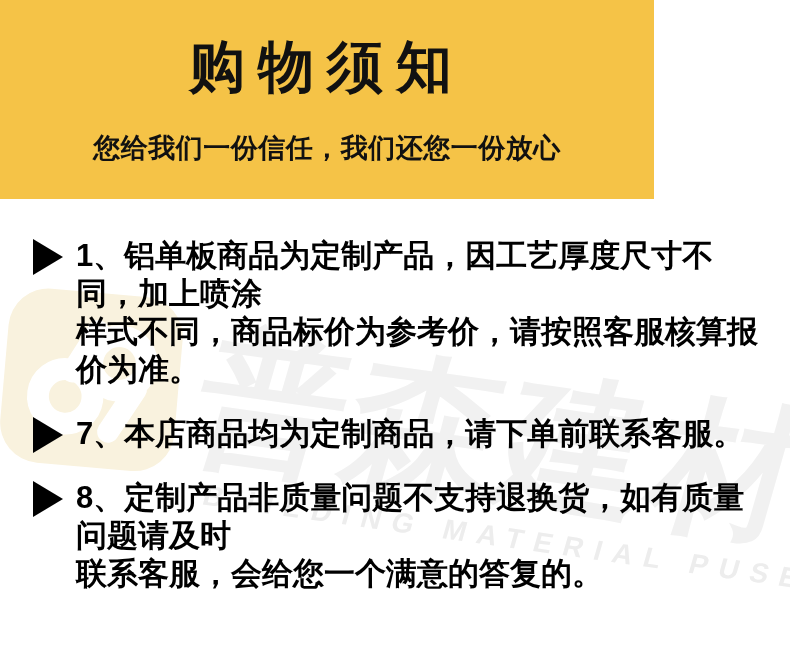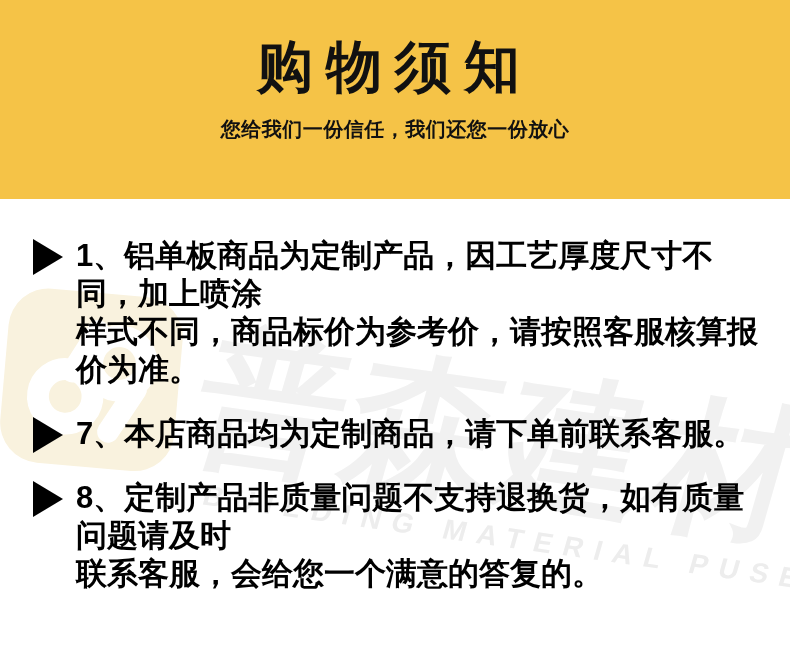--- a/index.html
+++ b/index.html
@@ -5,40 +5,40 @@
   html,body{margin:0;padding:0;}
   body{
     width:790px;height:660px;
     background:#ffffff;
     font-family:"Liberation Sans","DejaVu Sans",sans-serif;
     overflow:hidden;
     position:relative;
   }
   
   .banner{
-    width:790px;height:199px;
+    width:654px;height:199px;
     background:#F5C347;
     text-align:center;
     box-sizing:border-box;
     padding-top:36px;
   }
   .banner-title{
     font-size:56px;
     font-weight:700;
     color:#111111;
     letter-spacing:13px;
     line-height:1.1;
     margin:0;
   }
   .banner-subtitle{
-    font-size:20px;
+    font-size:27px;
     font-weight:700;
     color:#111111;
     letter-spacing:0.5px;
-    margin-top:18px;
+    margin-top:32px;
   }
   
   .notices{
     position:relative;
     width:790px;height:461px;
     box-sizing:border-box;
     padding:38px 30px 0 33px;
     overflow:hidden;
   }
   .notice-item{

